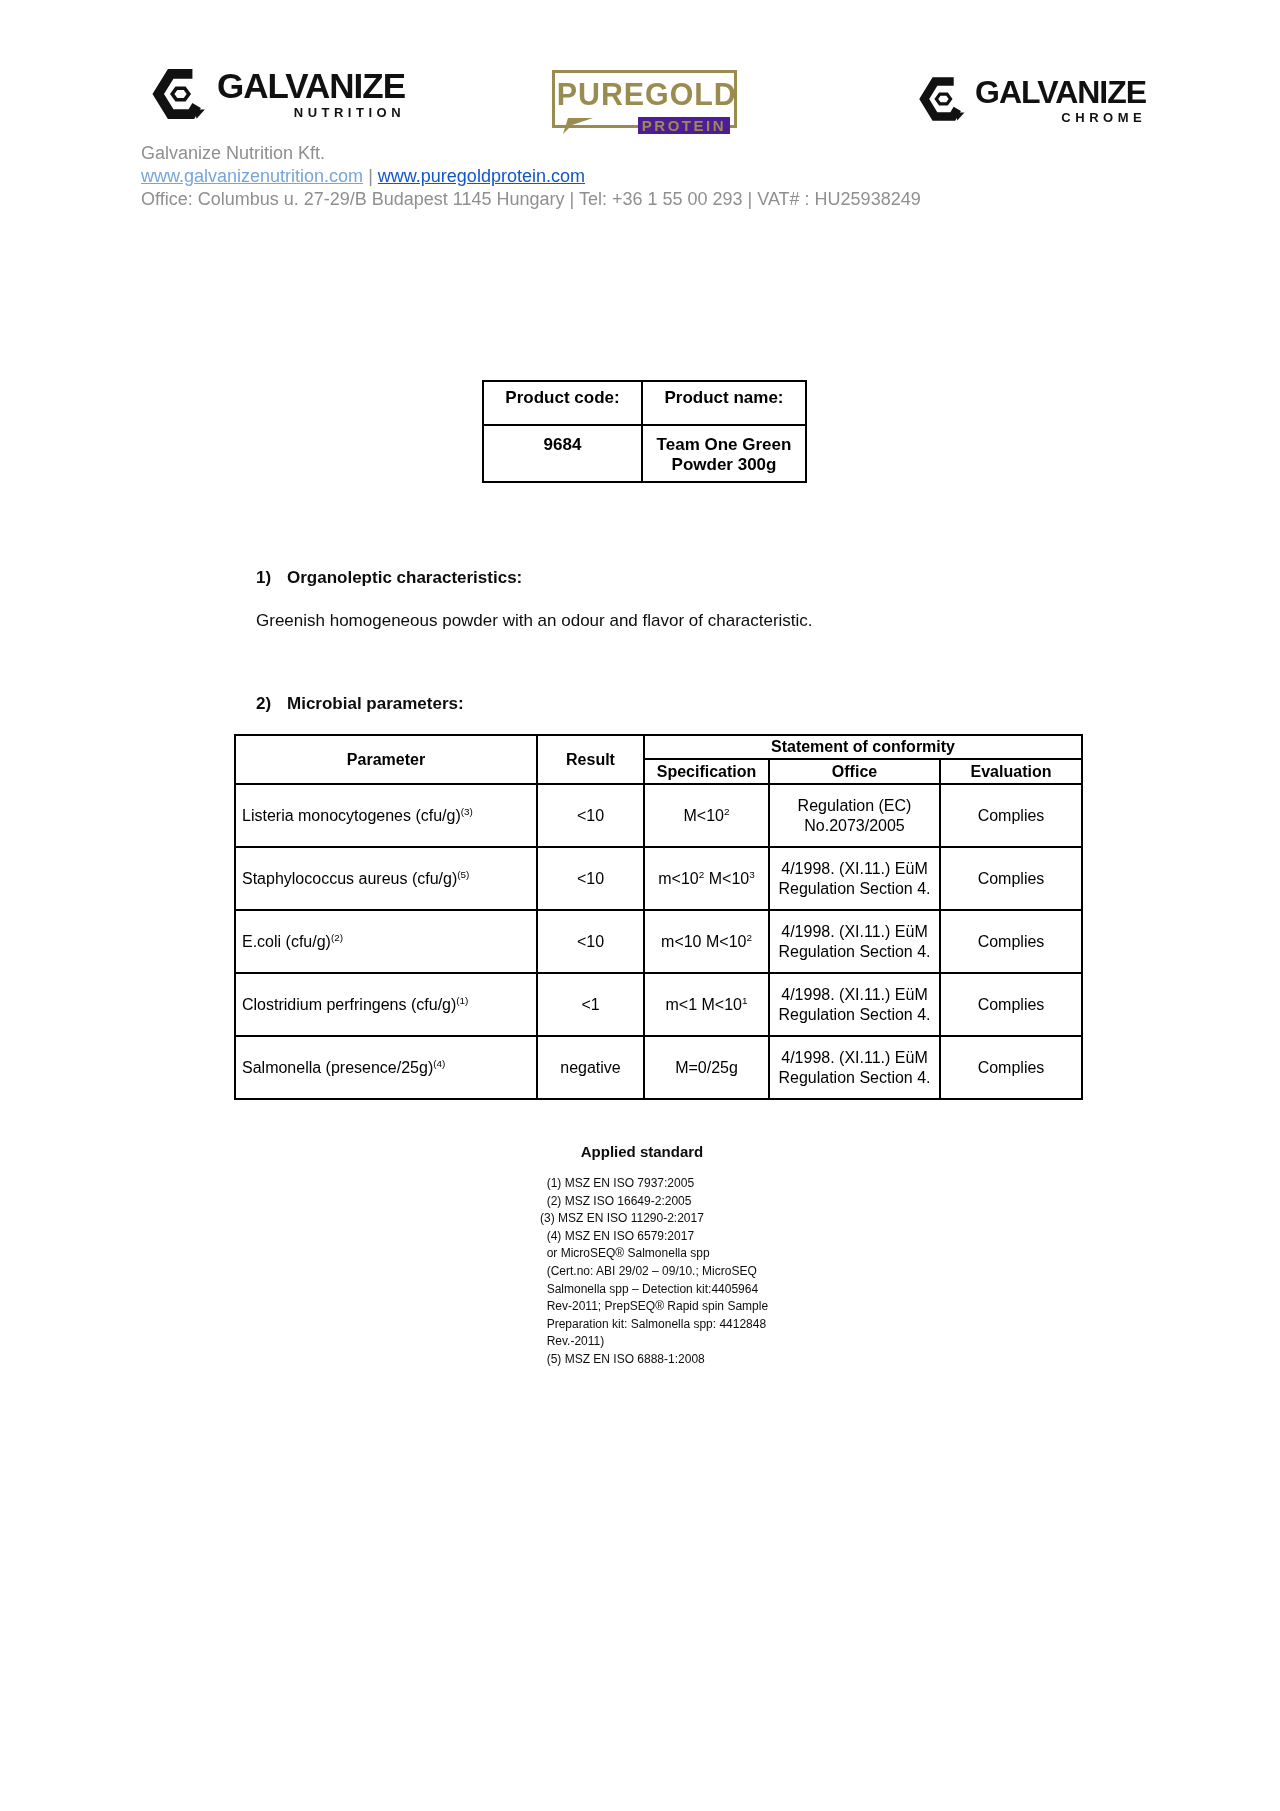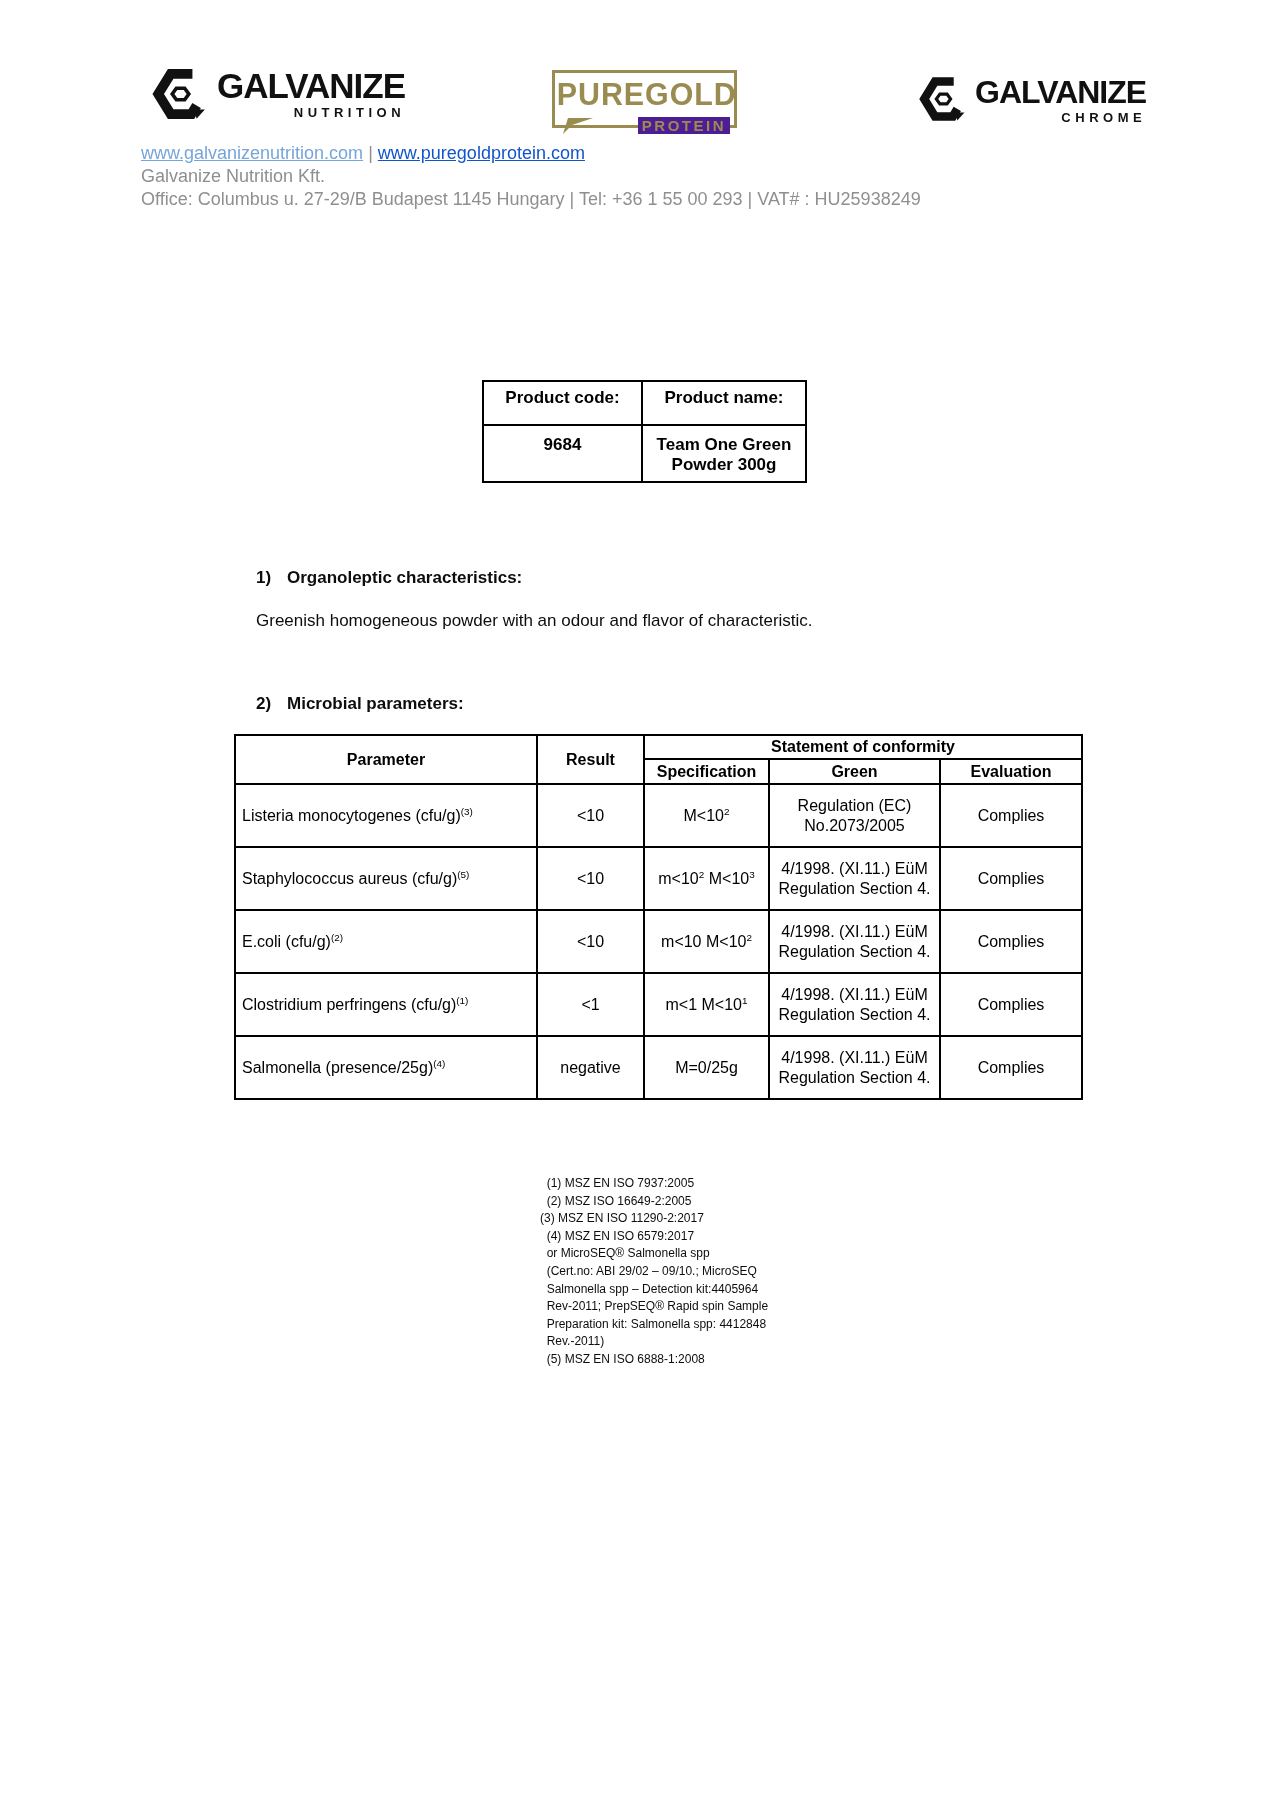--- a/index.html
+++ b/index.html
@@ -105,26 +105,26 @@
         <path d="M84 80 L104 80 L88 98 Z" fill="#111"></path>
       </svg>
     </span>
     <span class="gal-text">
       <span class="gal-brand">GALVANIZE</span>
       <span class="gal-sub">CHROME</span>
     </span>
   </div>
 
   <div class="contact">
+    <div>Galvanize Nutrition Kft.</div>
     <div>
       <a href="#" class="link-light">www.galvanizenutrition.com</a>
       <span class="sep">|</span>
       <a href="#" class="link-dark">www.puregoldprotein.com</a>
     </div>
-    <div>Galvanize Nutrition Kft.</div>
     <div>Office: Columbus u. 27-29/B Budapest 1145 Hungary | Tel: +36 1 55 00 293 | VAT# : HU25938249</div>
   </div>
 
 
   <table class="ptable">
     <tbody>
         <tr class="hdr">
       <td class="col-code">Product code:</td>
       <td class="col-name">Product name:</td>
     </tr>
@@ -146,21 +146,21 @@
 
   <table class="mtable">
     <thead>
       <tr class="h1">
         <th class="w-param" rowspan="2">Parameter</th>
         <th class="w-result" rowspan="2">Result</th>
         <th colspan="3">Statement of conformity</th>
       </tr>
       <tr class="h2">
         <th class="w-spec">Specification</th>
-        <th class="w-source">Green</th>
+        <th class="w-source">Office</th>
         <th class="w-eval">Evaluation</th>
       </tr>
     </thead>
     <tbody>
         <tr>
           <td class="c-param">Listeria monocytogenes (cfu/g)<sup>(3)</sup></td>
           <td class="c-result">&lt;10</td>
           <td class="c-spec">M&lt;10<sup>2</sup></td>
           <td class="c-source">
             <div>Regulation (EC)</div>
@@ -204,15 +204,16 @@
           <td class="c-spec">M=0/25g</td>
           <td class="c-source">
             <div>4/1998. (XI.11.) EüM</div>
             <div>Regulation Section 4.</div>
           </td>
           <td class="c-eval">Complies</td>
         </tr>
       </tbody>
   </table>
 
+  <div class="applied-title">Applied standard</div>
   <div class="applied-lines"><div>  (1) MSZ EN ISO 7937:2005</div><div>  (2) MSZ ISO 16649-2:2005</div><div>(3) MSZ EN ISO 11290-2:2017</div><div>  (4) MSZ EN ISO 6579:2017</div><div>  or MicroSEQ® Salmonella spp</div><div>  (Cert.no: ABI 29/02 – 09/10.; MicroSEQ</div><div>  Salmonella spp – Detection kit:4405964</div><div>  Rev-2011; PrepSEQ® Rapid spin Sample</div><div>  Preparation kit: Salmonella spp: 4412848</div><div>  Rev.-2011)</div><div>  (5) MSZ EN ISO 6888-1:2008</div></div>
 
 </div>
 
 </body></html>

